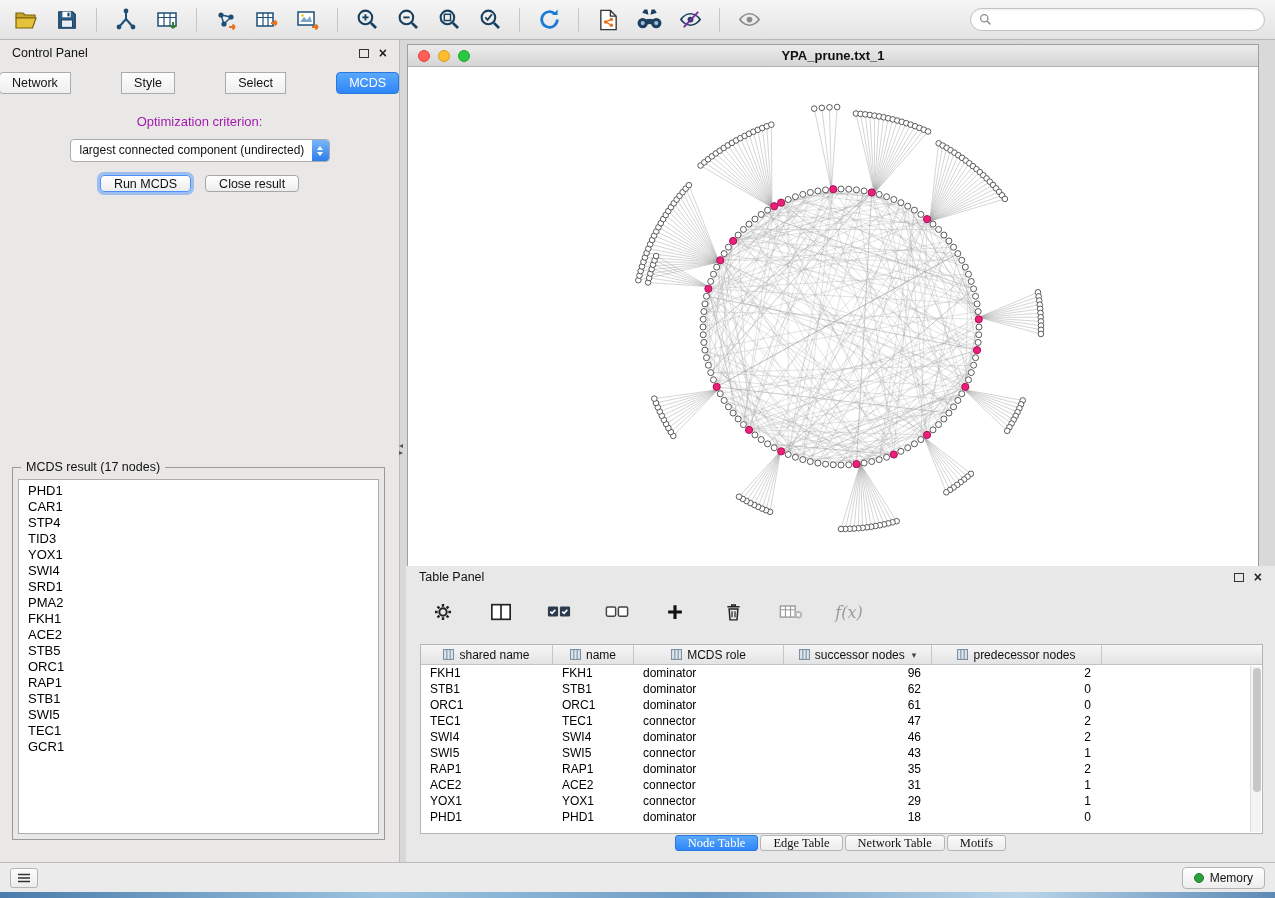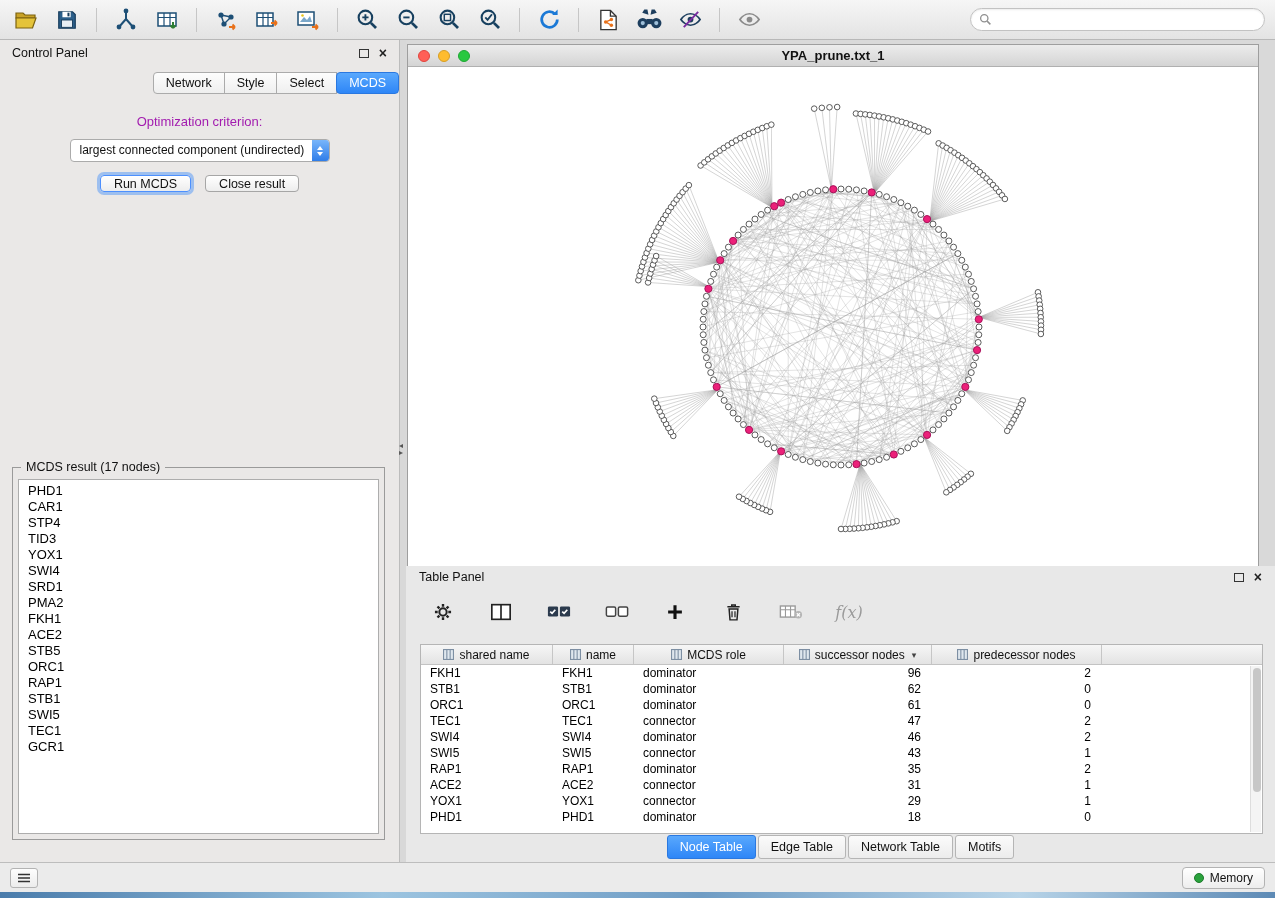--- a/index.html
+++ b/index.html
@@ -19,21 +19,21 @@
     padding:0 8px; gap:5px; box-shadow:inset 0 1px 2px rgba(0,0,0,.08); }
   #search-box input { border:none; outline:none; flex:1; font-size:12px; background:transparent; }
 
   
   #control-panel { position:absolute; top:40px; left:0; width:400px; height:822px;
     background:#eae8e7; border-right:1px solid #bcbcbc; }
   .panel-head { height:26px; display:flex; align-items:center; padding:0 12px; font-size:12.5px; color:#111; }
   .panel-head .spacer { flex:1; }
   .win-float { width:10px; height:9px; border:1.5px solid #333; background:transparent; margin-right:10px; cursor:pointer; }
   .win-close { font-size:14px; font-weight:bold; color:#222; line-height:10px; cursor:pointer; background:none; border:none; }
-  #cp-tabs { display:flex; justify-content:flex-end; margin-top:6px; }
+  #cp-tabs { display:flex; justify-content:space-between; margin-top:6px; }
   .seg { padding:3px 12px; font-size:12.5px; border:1px solid #ababab; margin-left:-1px;
     background:linear-gradient(#fdfdfd,#efefef); color:#111; cursor:pointer; }
   .seg:first-child { border-radius:4px 0 0 4px; }
   .seg:last-child { border-radius:0 4px 4px 0; }
   .seg.active { background:linear-gradient(#59a8fd,#2e86f7); color:#fff; border-color:#2a78e0; border-radius:4px; }
   #opt-label { text-align:center; font-size:13px; margin-top:20px; color:#a21caf; }
   .select { position:relative; width:260px; height:23px; margin:10px auto 0; background:#fff;
     border:1px solid #ababab; border-radius:4px; font-size:12px; line-height:21px;
     padding:0 22px 0 9px; color:#111; cursor:pointer; white-space:nowrap; overflow:hidden; }
   .stepper { position:absolute; right:0; top:-1px; bottom:-1px; width:17px;
@@ -84,22 +84,22 @@
     border-right:1px solid #c6c6c6; position:relative; cursor:pointer; }
   .th .sort { font-size:9px; color:#444; margin-left:2px; }
   .c0{width:132px}.c1{width:81px}.c2{width:150px}.c3{width:148px}.c4{width:170px}.c5{flex:1;border-right:none}
   .tr { display:flex; height:16px; cursor:default; }
   .td { font-size:12px; line-height:16px; color:#000; overflow:hidden; white-space:nowrap; }
   .td.left { padding-left:9px; }
   .td.num { text-align:right; padding-right:11px; }
   #nt-scroll { position:absolute; top:21px; right:1px; width:11px; bottom:1px; background:#f4f4f4; border-left:1px solid #ddd; }
   #nt-thumb { position:absolute; top:2px; left:1.5px; width:8px; height:124px; background:#c7c7c7; border-radius:4px; }
   #tp-tabs { position:absolute; top:269px; left:0; right:0; display:flex; justify-content:center; gap:2px; }
-  .bt { height:24px; padding:0 12px; font-size:12.5px; border:1px solid #b5b5b5; border-radius:3px;
-    background:linear-gradient(#fbfbfb,#ececec); color:#111; cursor:pointer; }
+  .bt { height:16px; padding:0 12px; font-size:12.5px; border:1px solid #b5b5b5; border-radius:3px;
+    background:linear-gradient(#fbfbfb,#ececec); color:#111; cursor:pointer;font-family:Liberation Serif, serif; }
   .bt.active { background:linear-gradient(#59a8fd,#2e86f7); color:#fff; border-color:#2a78e0; }
 
   
   #status-bar { position:absolute; left:0; right:0; top:862px; height:30px; background:#ebebeb;
     border-top:1px solid #bdbdbd; display:flex; align-items:center; padding:0 10px; }
   #menu-btn { width:28px; height:20px; border:1px solid #b3b3b3; border-radius:3px;
     background:linear-gradient(#fdfdfd,#ececec); display:flex; align-items:center; justify-content:center; cursor:pointer; }
   #memory-btn { margin-left:auto; height:22px; padding:0 11px; border:1px solid #b3b3b3; border-radius:4px;
     background:linear-gradient(#ffffff,#ededed); font-size:12px; color:#111; display:flex; align-items:center; gap:6px; cursor:pointer; }
   .green-dot { width:10px; height:10px; border-radius:50%; background:#2aa23c; border:1px solid #1d7a2c; }

